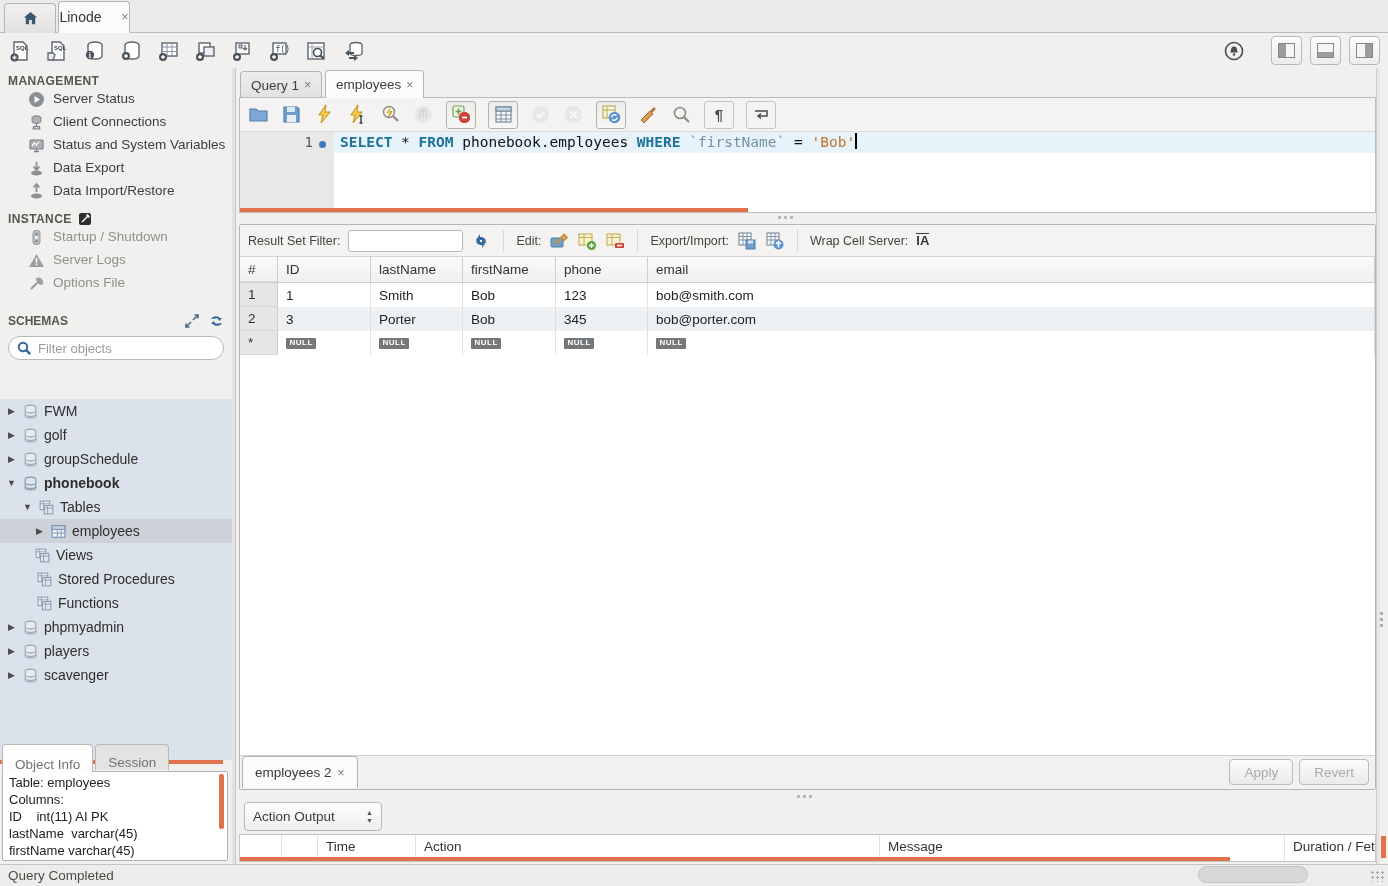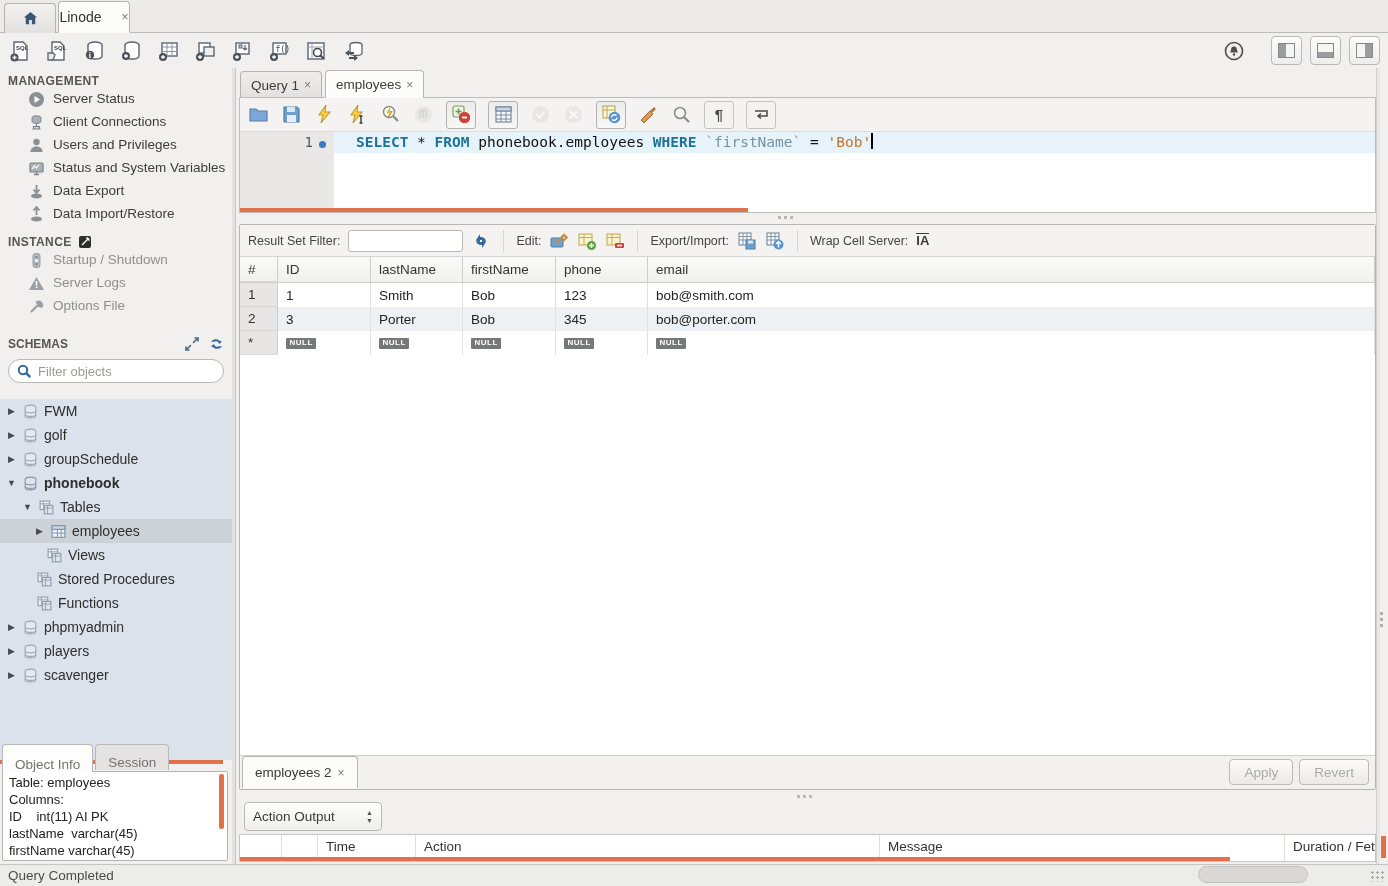--- a/index.html
+++ b/index.html
@@ -78,21 +78,21 @@
     background:#f4f3f2; border-bottom:1px solid #dddcda;}
   .et-icon { width:21px; height:21px; }
   .et-btn { width:30px; height:28px; border:1px solid #b2b1af; border-radius:3px;
     background:linear-gradient(#ececeb,#f7f7f6); display:flex; align-items:center; justify-content:center; }
   .editor-body { position:relative; height:80px; background:#fff; }
   .gutter { position:absolute; left:0; top:0; width:94px; height:80px; background:#e9e8e7; }
   .cur-line { position:absolute; left:94px; right:0; top:0; height:21px; background:#e7f3fb; }
   .line-num { position:absolute; left:55px; top:2px; width:18px; text-align:right;
     font-family:"DejaVu Sans Mono",monospace; font-size:14px; color:#555; }
   .stmt-dot { position:absolute; left:79px; top:9px; width:7px; height:7px; border-radius:50%; background:#3b79c4; }
-  .sql-line { position:absolute; left:116px; top:1px; font-family:"DejaVu Sans Mono",monospace;
+  .sql-line { position:absolute; left:100px; top:1px; font-family:"DejaVu Sans Mono",monospace;
     font-size:14.5px; color:#111; white-space:pre; }
   .sql-line .keyword { color:#1d7299; font-weight:bold; }
   .sql-line .qident  { color:#76929f; }
   .sql-line .string  { color:#c5722e; }
   .caret { display:inline-block; width:1.5px; height:16px; background:#000; vertical-align:-2px; }
   .editor-hscroll { position:absolute; left:240px; top:208px; width:508px; height:4px; background:#e0714b; }
   .hsplit { position:absolute; display:flex; gap:3px; }
   .hsplit i { width:3px; height:3px; background:#b9b8b6; }
 
   
@@ -265,27 +265,20 @@
     <div class="side-item">
       <svg class="sicon" viewBox="0 0 17 17">
           <ellipse cx="8.5" cy="3.6" rx="4.4" ry="1.8" fill="#aab0b5" stroke="#7d8288" stroke-width="1"></ellipse>
           <path d="M4.1 3.6 v4 c0 1 2 1.8 4.4 1.8 s4.4 -.8 4.4 -1.8 v-4" fill="#aab0b5" stroke="#7d8288" stroke-width="1"></path>
           <path d="M8.5 9.5 v3 M4.5 15 h8 M5.5 12.5 h6 v2.5 h-6 z" stroke="#7d8288" stroke-width="1.2" fill="#c9ced2"></path>
         </svg>
       <span>Client Connections</span>
     </div>
     <div class="side-item">
       <svg class="sicon" viewBox="0 0 17 17">
-          <circle cx="8.5" cy="5" r="3.2" fill="#8b9095"></circle>
-          <path d="M2.5 15 c0 -4 3 -5.5 6 -5.5 s6 1.5 6 5.5 z" fill="#8b9095"></path>
-        </svg>
-      <span>Users and Privileges</span>
-    </div>
-    <div class="side-item">
-      <svg class="sicon" viewBox="0 0 17 17">
           <rect x="2" y="3" width="13" height="9" rx="1" fill="#aab0b5" stroke="#7d8288" stroke-width="1.2"></rect>
           <path d="M4 9 l2.5-3 2 2 2.5-3.5" stroke="#fff" stroke-width="1.2" fill="none"></path>
           <path d="M6 14.5 h5 M8.5 12 v2.5" stroke="#7d8288" stroke-width="1.3"></path>
         </svg>
       <span>Status and System Variables</span>
     </div>
     <div class="side-item">
       <svg class="sicon" viewBox="0 0 17 17">
           <path d="M8.5 2 v7 M5.5 6.5 L8.5 10 L11.5 6.5" stroke="#8b9095" stroke-width="1.8" fill="none"></path>
           <ellipse cx="8.5" cy="13" rx="5.5" ry="2.5" fill="#8b9095"></ellipse>
@@ -398,21 +391,21 @@
       </div>
       <div class="tree-row selected" style="padding-left:34px;">
         <span class="tw">▶</span>
         <svg class="sicon" width="16" height="16" viewBox="0 0 16 16">
             <rect x="2" y="2.5" width="12" height="11" fill="#eef3f8" stroke="#7d95b5" stroke-width="1.1"></rect>
             <path d="M2 6 h12 M2 9.5 h12 M7 2.5 v11 M10.5 2.5 v11" stroke="#7d95b5" stroke-width=".9"></path>
             <rect x="2" y="2.5" width="12" height="3.5" fill="#c6d4e4" stroke="#7d95b5" stroke-width="1.1"></rect>
           </svg>
         <span class="tl">employees</span>
       </div>
-      <div class="tree-row" style="padding-left:46px;">
+      <div class="tree-row" style="padding-left:34px;">
         <svg class="sicon" width="16" height="16" viewBox="0 0 16 16">
             <rect x="2" y="2" width="9" height="8" fill="#f2f4f6" stroke="#8a9aab" stroke-width="1"></rect>
             <path d="M2 4.5 h9 M5 2 v8" stroke="#8a9aab" stroke-width=".8"></path>
             <rect x="6" y="6" width="8" height="8" fill="#dfe5ec" stroke="#8a9aab" stroke-width="1"></rect>
             <path d="M6 8.5 h8 M9 6 v8" stroke="#8a9aab" stroke-width=".8"></path>
           </svg>
         <span class="tl">Views</span>
       </div>
       <div class="tree-row" style="padding-left:36px;">
         <svg class="sicon" width="16" height="16" viewBox="0 0 16 16">

